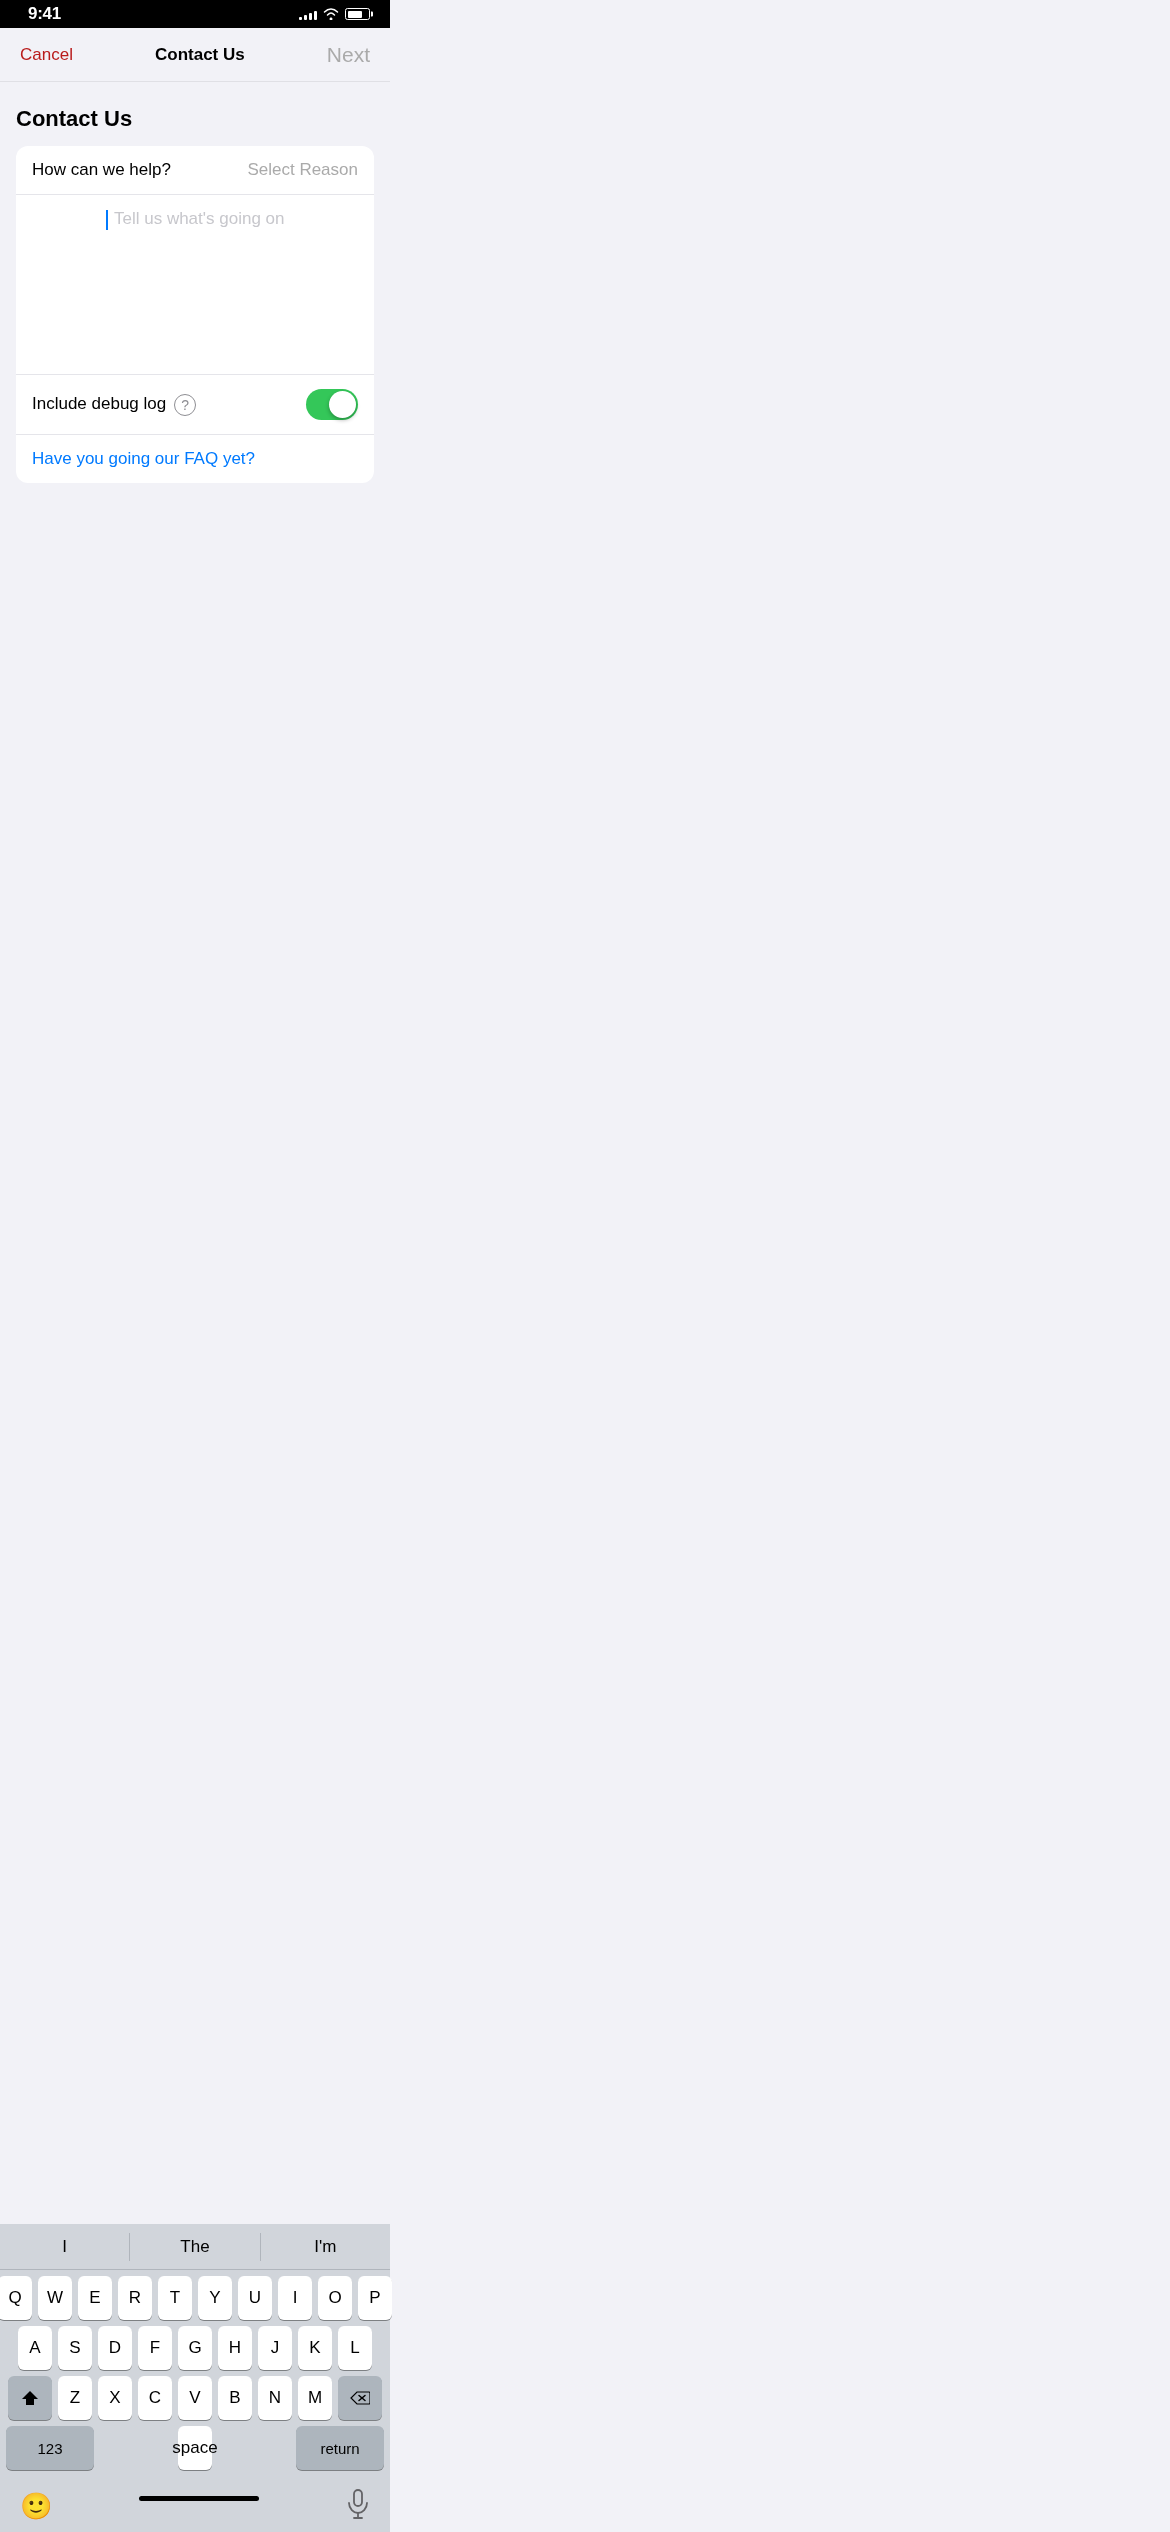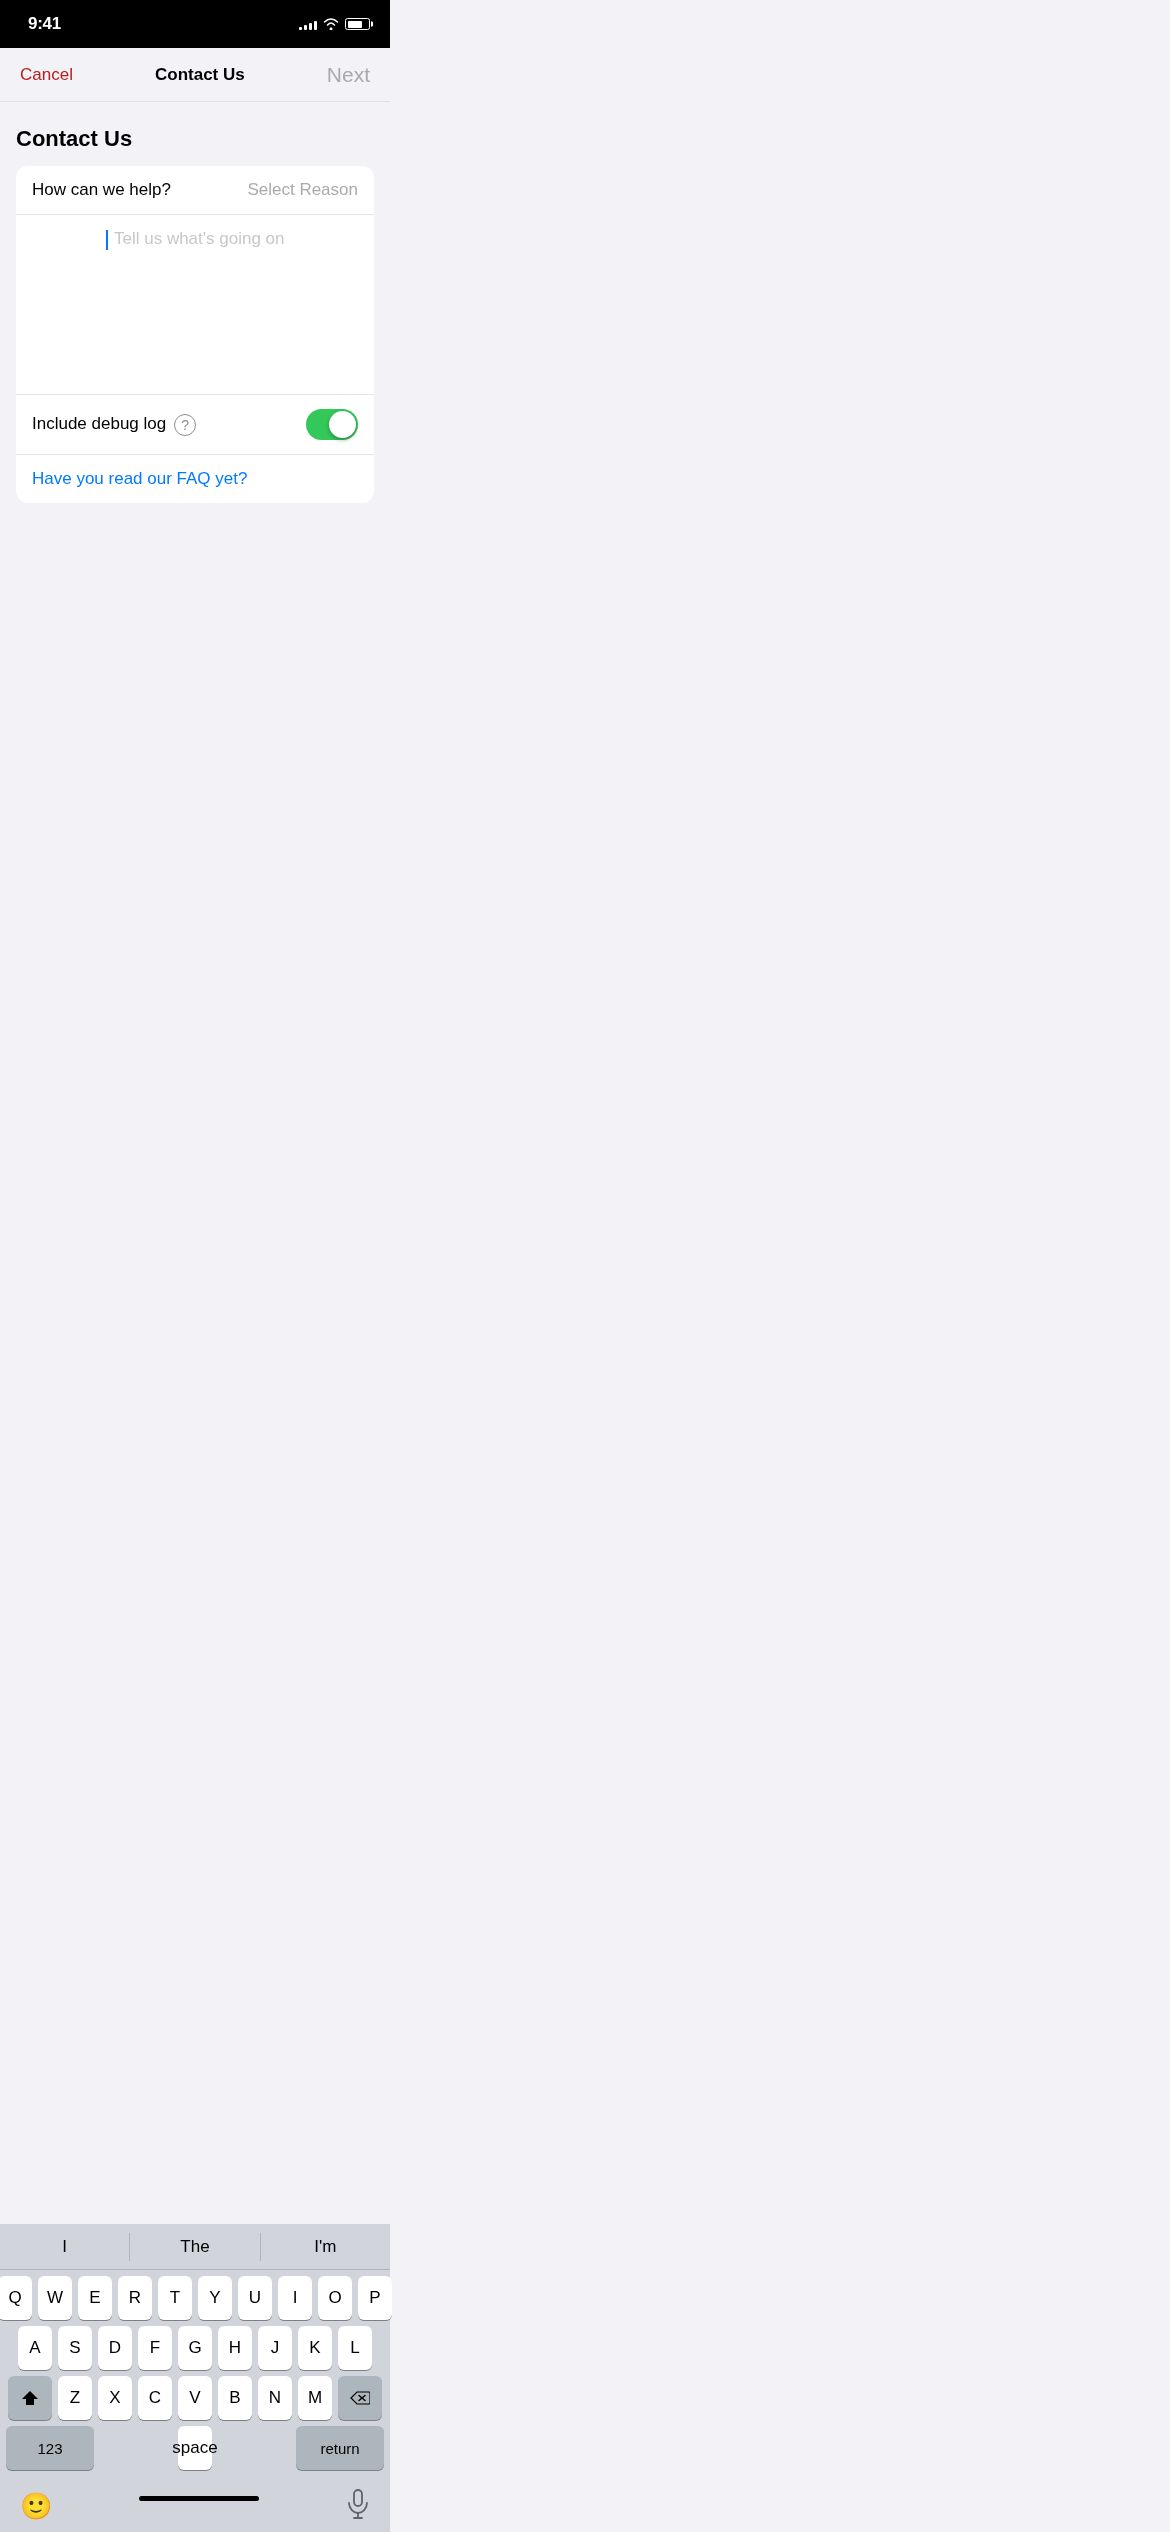--- a/index.html
+++ b/index.html
@@ -9,21 +9,21 @@
       width: 390px;
       min-height: 844px;
       font-family: -apple-system, 'SF Pro Text', 'Helvetica Neue', sans-serif;
       background: #f2f2f7;
       overflow: hidden;
     }
 
     
     .status-bar {
       background: #000;
-      height: 48px;
+      height: 28px;
       display: flex;
       align-items: center;
       justify-content: space-between;
       padding: 0 20px 0 28px;
       color: #fff;
     }
 
     .status-time {
       font-size: 17px;
       font-weight: 600;
@@ -426,21 +426,21 @@
         <div class="help-circle">
           <span>?</span>
         </div>
       </div>
       <div class="toggle">
         <div class="toggle-thumb"></div>
       </div>
     </div>
 
     <div class="faq-row">
-      <a class="faq-link" href="#">Have you read our FAQ yet?</a>
+      <a class="faq-link" href="#">Have you going our FAQ yet?</a>
     </div>
 
   </div>
 </div>
 
 <div class="keyboard-area">
 
   <div class="autocomplete-bar">
     <span class="autocomplete-word">I</span>
     <div class="autocomplete-divider"></div>

